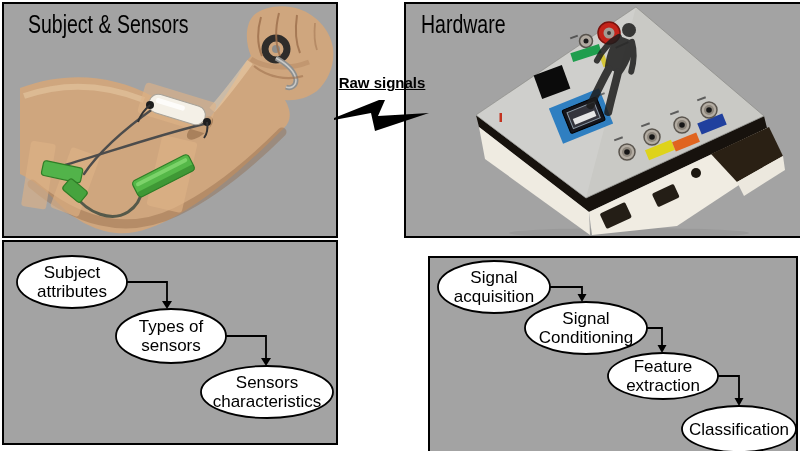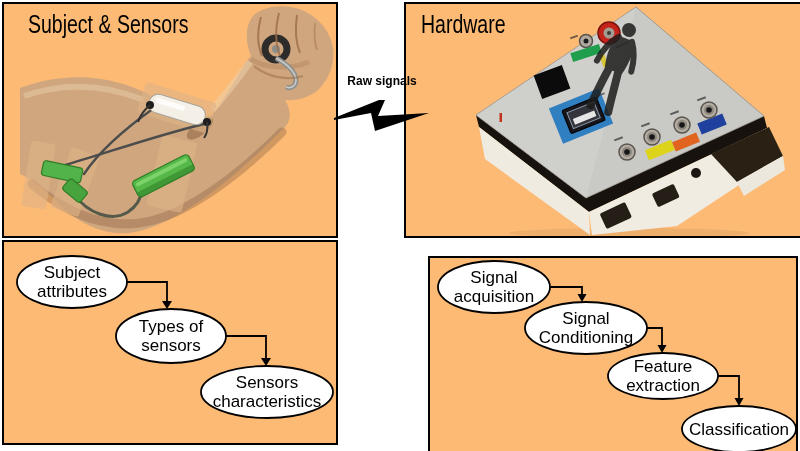--- a/index.html
+++ b/index.html
@@ -1,33 +1,33 @@
 <!DOCTYPE html>
 <html><head>
 <meta charset="utf-8">
 <style>
   html,body{margin:0;padding:0;background:#fff;}
   .canvas{position:relative;width:800px;height:451px;background:#fff;
           font-family:"Liberation Sans",sans-serif;overflow:hidden;}
-  .panel{position:absolute;background:#fdba74;border:2px solid #000;box-sizing:border-box;}
+  .panel{position:absolute;background:#a3a3a3;border:2px solid #000;box-sizing:border-box;}
   #box-subject{left:2px;top:2px;width:336px;height:236px;}
   #box-hardware{left:404px;top:2px;width:436px;height:236px;}
   #box-subject-flow{left:2px;top:240px;width:336px;height:205px;}
   #box-hardware-flow{left:428px;top:240px;width:370px;height:205px;margin-top:16px;}
   .panel-title{position:absolute;top:6px;left:24px;margin:0;z-index:5;
                font-size:25px;font-weight:400;color:#000;white-space:nowrap;
                transform:scaleX(.78);transform-origin:0 0;}
   #box-hardware .panel-title{left:15px;}
   .photo-svg,.flow-svg{position:absolute;left:0;top:0;width:100%;height:100%;}
   .flow-svg ellipse{fill:#fff;stroke:#000;stroke-width:1.8;}
   .flow-svg text{font-family:"Liberation Sans",sans-serif;font-size:17px;fill:#000;text-anchor:middle;}
   .conn{fill:none;stroke:#000;stroke-width:1.8;}
   .head{fill:#000;stroke:none;}
   #raw-signals{position:absolute;left:336px;top:74px;width:92px;text-align:center;
-               font-size:12px;font-weight:700;color:#000;}
+               font-size:15px;font-weight:700;color:#000;text-decoration:underline;}
   #bolt{position:absolute;left:334px;top:100px;}
 </style>
 </head>
 <body>
 
 <div class="canvas">
 
   <section class="panel" id="box-subject">
     <h2 class="panel-title">Subject &amp; Sensors</h2>
     <svg class="photo-svg" viewBox="0 0 332 232">

